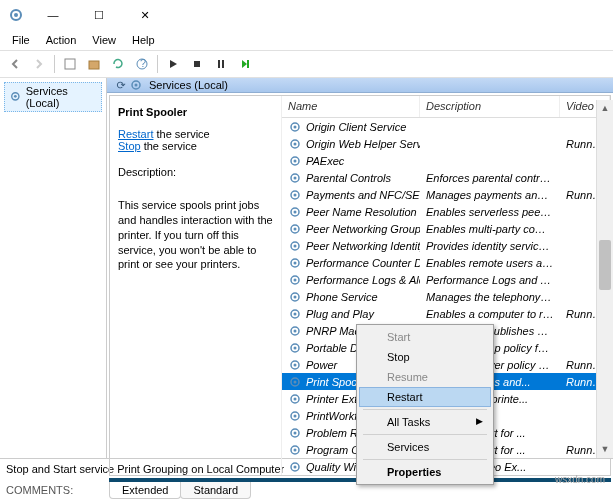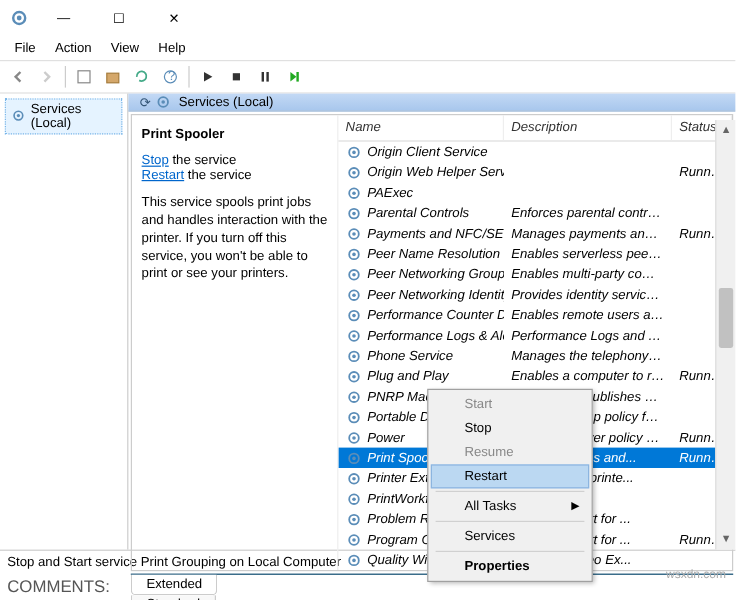--- a/index.html
+++ b/index.html
@@ -27,49 +27,49 @@
     .header-bar { height: 20px; background: linear-gradient(to bottom, #c3d9f5, #a8c7ed); display: flex; align-items: center; padding-left: 6px; border-bottom: 1px solid #8faed2; }
     .header-bar .icon { width: 14px; height: 14px; margin-right: 6px; }
     .header-bar .arrow { width: 16px; text-align: center; color: #357; }
     
     .content-body { flex: 1; display: flex; border: 1px solid #ccc; margin: 2px; }
     
     .detail-pane { width: 172px; padding: 10px 8px; border-right: 1px solid #eee; }
     .detail-pane .svc-title { font-weight: bold; margin-bottom: 10px; font-size: 11px; }
     .detail-pane .action-link { color: #0066cc; text-decoration: underline; cursor: pointer; }
     .detail-pane .desc-label { margin-top: 14px; }
-    .detail-pane .desc-text { margin-top: 10px; line-height: 1.35; }
+    .detail-pane .desc-text { margin-top: 20px; line-height: 1.35; }
     
     .list-pane { flex: 1; display: flex; flex-direction: column; font-style: italic; }
     .list-header { display: flex; border-bottom: 1px solid #ddd; height: 22px; }
     .list-header div { padding: 4px 6px; border-right: 1px solid #eee; color: #333; }
     .col-name { width: 138px; }
     .col-desc { width: 140px; }
     .col-status { width: 50px; }
     
     .list-rows { flex: 1; overflow: hidden; position: relative; }
     .list-row { display: flex; height: 17px; align-items: center; }
     .list-row.selected { background: #0078d7; color: white; }
     .list-row .col-name { display: flex; align-items: center; white-space: nowrap; overflow: hidden; text-overflow: ellipsis; }
     .list-row .col-name .gear { width: 14px; height: 14px; margin-right: 4px; flex-shrink: 0; }
     .list-row div { padding: 0 6px; white-space: nowrap; overflow: hidden; text-overflow: ellipsis; }
     
     .scrollbar-v { position: absolute; right: 0; top: 22px; bottom: 0; width: 17px; background: #f0f0f0; border-left: 1px solid #ddd; }
     .scrollbar-v .thumb { position: absolute; left: 2px; right: 2px; top: 140px; height: 50px; background: #c1c1c1; border-radius: 2px; }
     .scrollbar-v .arr { height: 17px; text-align: center; line-height: 17px; color: #666; font-size: 9px; }
     .scrollbar-v .arr.down { position: absolute; bottom: 0; left: 0; right: 0; }
     
-    .tabs { height: 21px; display: flex; align-items: flex-start; border-top: 1px solid #0c4a6e; margin-left: 2px; margin-right: 2px; flex-direction: column; }
+    .tabs { height: 21px; display: flex; align-items: flex-end; border-top: 4px solid #0c4a6e; margin-left: 2px; margin-right: 2px; }
     .tabs .tab { padding: 2px 12px; border: 1px solid #ccc; border-top: none; border-radius: 0 0 4px 4px; margin-right: -1px; background: #f8f8f8; }
     .tabs .tab.active { background: #fff; }
     
     .statusbar { height: 22px; border-top: 1px solid #ccc; padding: 4px 6px; font-size: 11px; }
     
     .watermark { position: absolute; right: 8px; bottom: 15px; color: #aaa; font-size: 10px; }
-    .comments { position: absolute; left: 6px; bottom: 4px; font-size: 14px; color: #555; }
+    .comments { position: absolute; left: 6px; bottom: 4px; font-size: 11px; color: #555; }
     
     .context-menu { position: absolute; left: 356px; top: 324px; width: 138px; background: #f0f0f0; border: 1px solid #a0a0a0; box-shadow: 2px 2px 4px rgba(0,0,0,0.3); z-index: 100; padding: 2px; }
     .context-menu .cm-item { padding: 4px 10px 4px 28px; position: relative; }
     .context-menu .cm-item.disabled { color: #888; }
     .context-menu .cm-item.hover { background: #bbd8f2; border: 1px solid #8cb5e0; padding: 3px 9px 3px 27px; }
     .context-menu .cm-item.bold { font-weight: bold; }
     .context-menu .cm-sep { height: 1px; background: #d0d0d0; margin: 2px 4px; }
     .context-menu .cm-item .sub { position: absolute; right: 8px; top: 4px; font-size: 9px; }
     
     .gear-svg { fill: #5b8db8; }
@@ -173,30 +173,31 @@
       <span class="icon"><svg viewBox="0 0 14 14" class="gear-svg">
             <circle cx="7" cy="7" r="4" fill="none" stroke="#5b8db8" stroke-width="1.5"></circle>
             <circle cx="7" cy="7" r="1.5"></circle>
           </svg></span>
       <span>Services (Local)</span>
     </div>
 
     <div class="content-body">
       <div class="detail-pane">
         <div class="svc-title">Print Spooler</div>
+        <div><span class="action-link">Restart</span><span> the service</span></div>
         <div><span class="action-link">Stop</span><span> the service</span></div>
-        <div><span class="action-link">Restart</span><span> the service</span></div>
+        <div class="desc-label">Description:</div>
         <div class="desc-text">This service spools print jobs and handles interaction with the printer. If you turn off this service, you won't be able to print or see your printers.</div>
       </div>
 
       <div class="list-pane">
         <div class="list-header">
           <div class="col-name">Name</div>
           <div class="col-desc">Description</div>
-          <div class="col-status">Status</div>
+          <div class="col-status">Video</div>
         </div>
         <div class="list-rows" id="list-rows">
             <div class="list-row">
               <div class="col-name">
                 <span class="gear"><svg viewBox="0 0 14 14">
                     <circle cx="7" cy="7" r="4" fill="none" stroke="#5b8db8" stroke-width="1.5"></circle>
                     <circle cx="7" cy="7" r="1.5" fill="#5b8db8"></circle>
                   </svg></span>
                 <span>Origin Client Service</span>
               </div>

